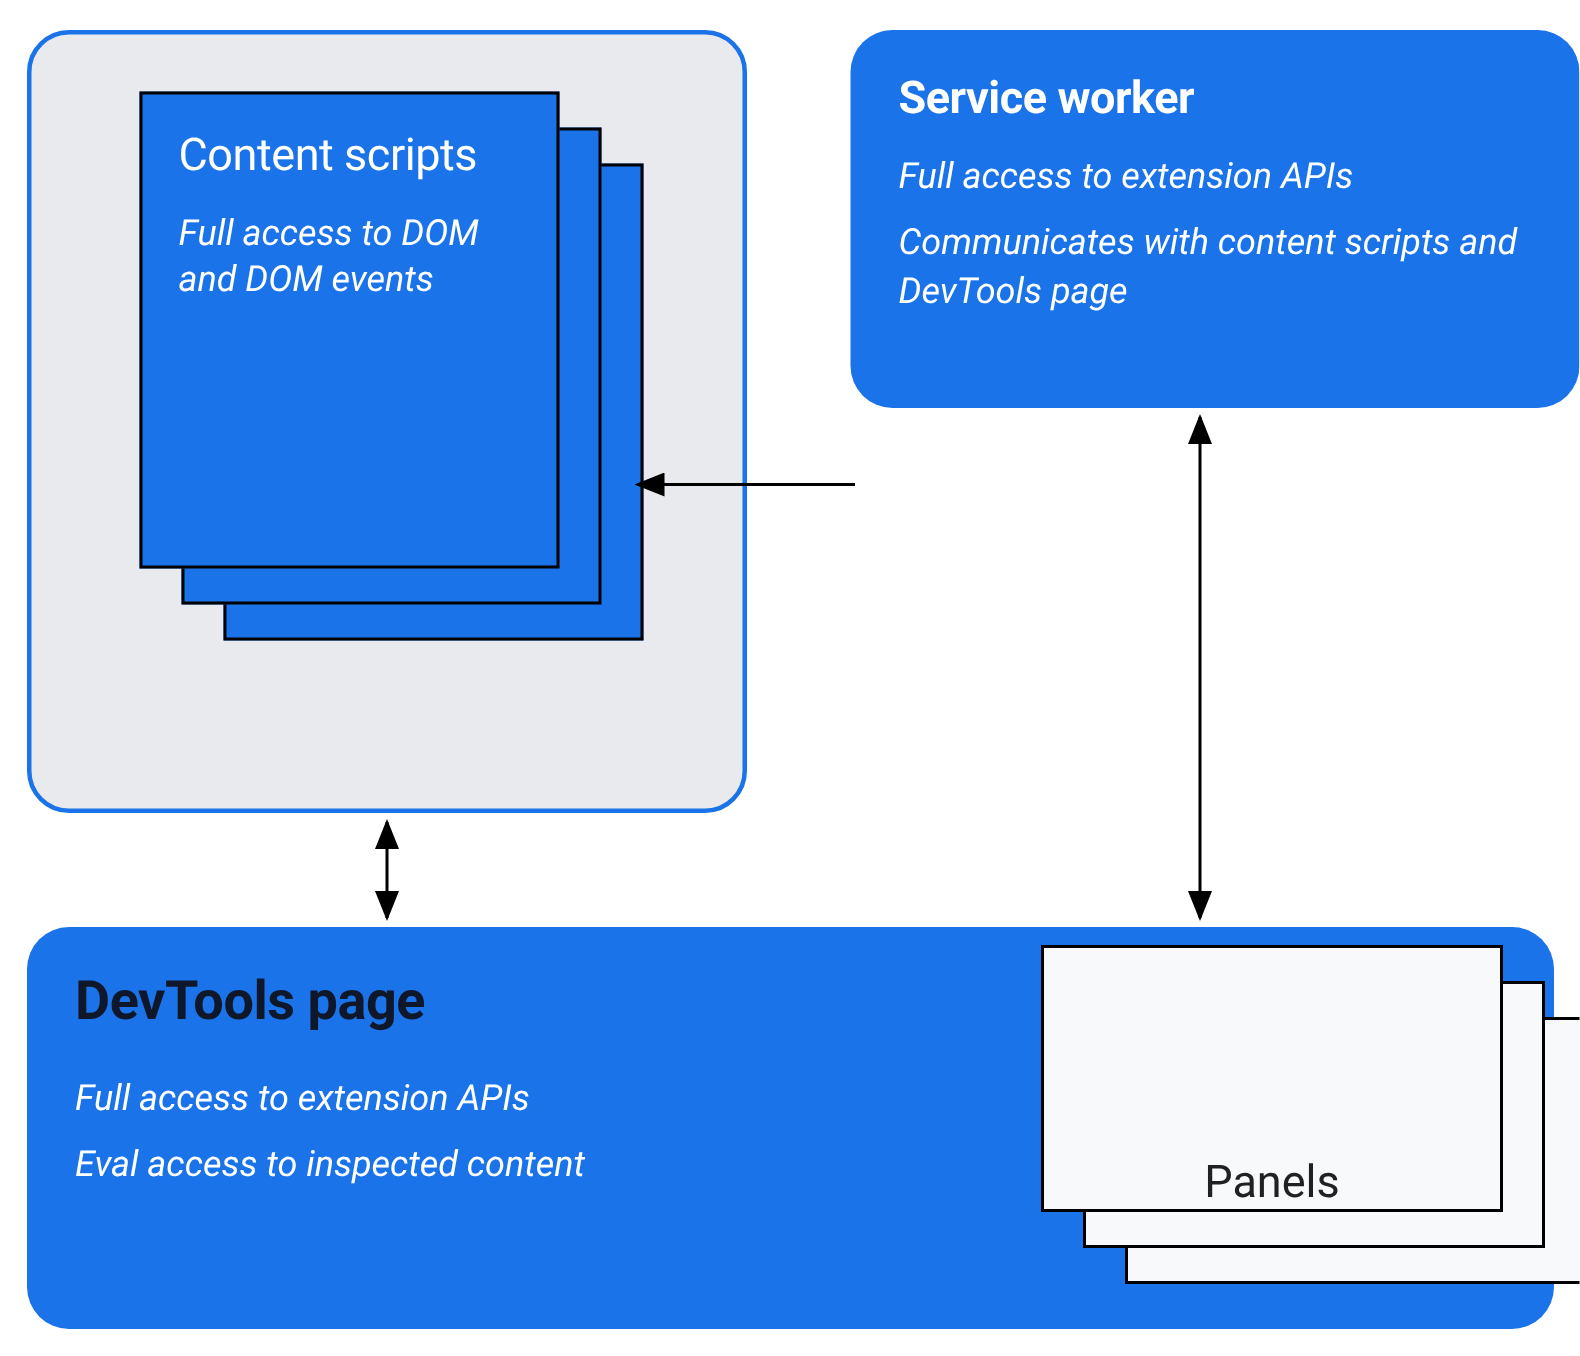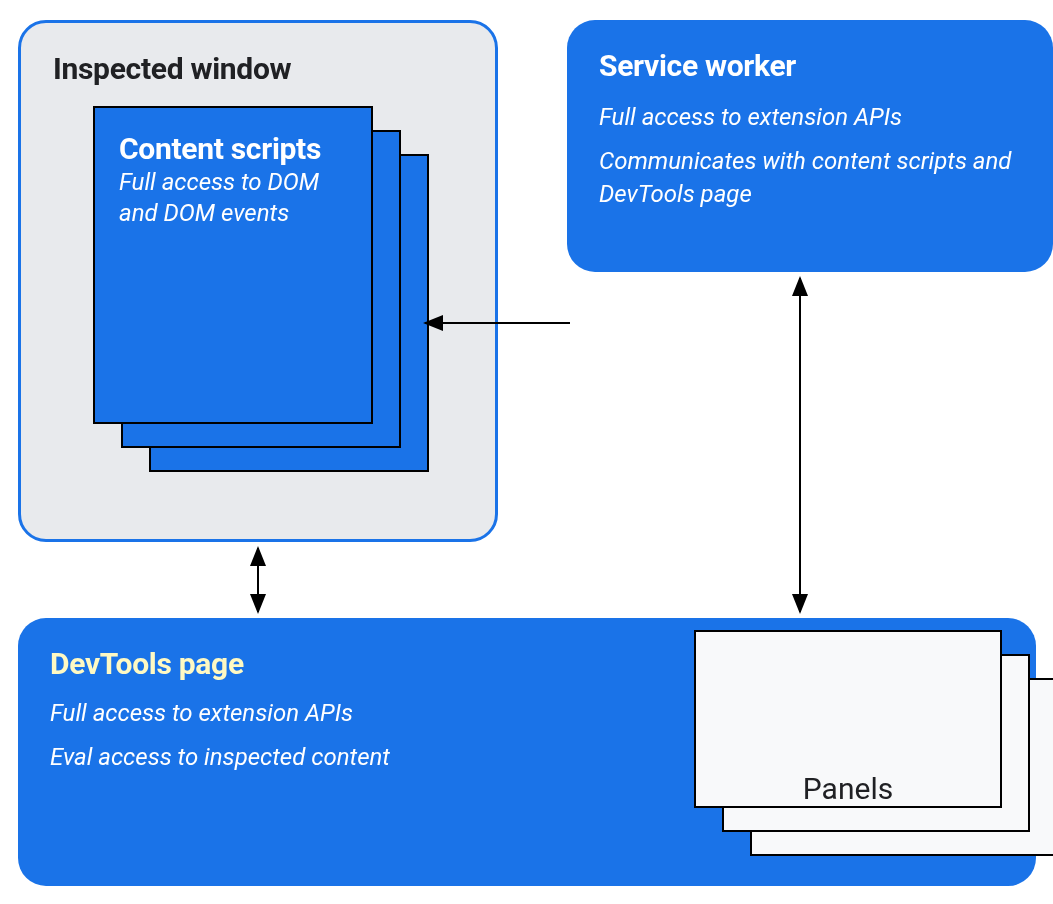--- a/index.html
+++ b/index.html
@@ -79,23 +79,24 @@
     }
     
     .content-script-front {
       position: relative;
       z-index: 3;
     }
     
     .content-script-title {
       color: white;
       font-size: 30px;
-      font-weight: 700;
+      font-weight: 400;
       letter-spacing: -0.3px;
       line-height: 1.15;
+      margin-bottom: 18px;
     }
     
     .content-script-desc {
       color: white;
       font-size: 24px;
       font-style: italic;
       font-weight: 400;
       line-height: 1.3;
     }
     
@@ -134,24 +135,24 @@
       left: 18px;
       top: 618px;
       width: 1018px;
       height: 268px;
       background: #1A73E8;
       border-radius: 28px;
       padding: 28px 32px;
     }
     
     .devtools-title {
-      font-size: 30px;
+      font-size: 36px;
       font-weight: 700;
-      color: #fef9c3;
-      margin-bottom: 16px;
+      color: #0f172a;
+      margin-bottom: 28px;
       letter-spacing: -0.3px;
     }
     
     .devtools-desc {
       color: white;
       font-size: 24px;
       font-style: italic;
       font-weight: 400;
       line-height: 1.35;
       margin-bottom: 12px;
@@ -210,21 +211,20 @@
       position: absolute;
       pointer-events: none;
     }
   </style>
 </head>
 <body>
 
 <div class="container">
 
   <div class="inspected-window">
-    <div class="inspected-window-title">Inspected window</div>
 
     <div class="content-scripts-wrap">
       <div class="content-script-shadow2"></div>
       <div class="content-script-shadow1"></div>
       <div class="content-script-card content-script-front">
         <div class="content-script-title">Content scripts</div>
         <div class="content-script-desc">Full access to DOM and DOM events</div>
       </div>
     </div>
   </div>

